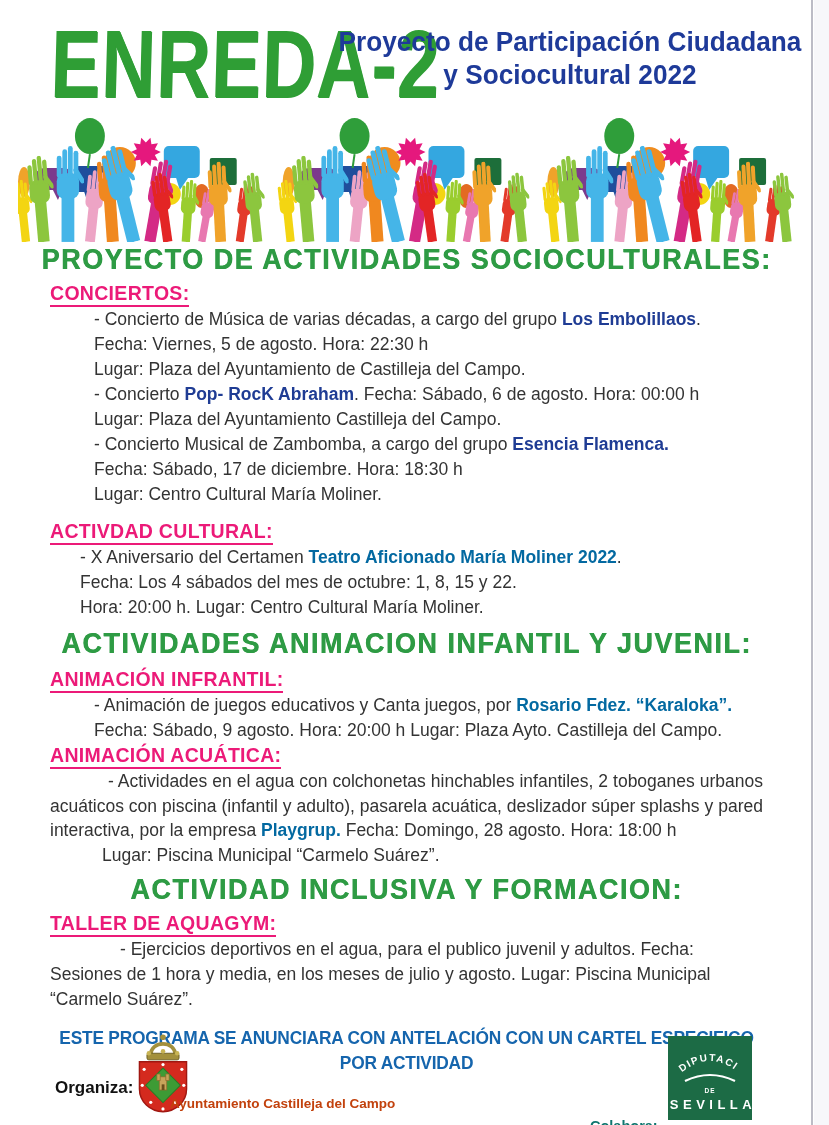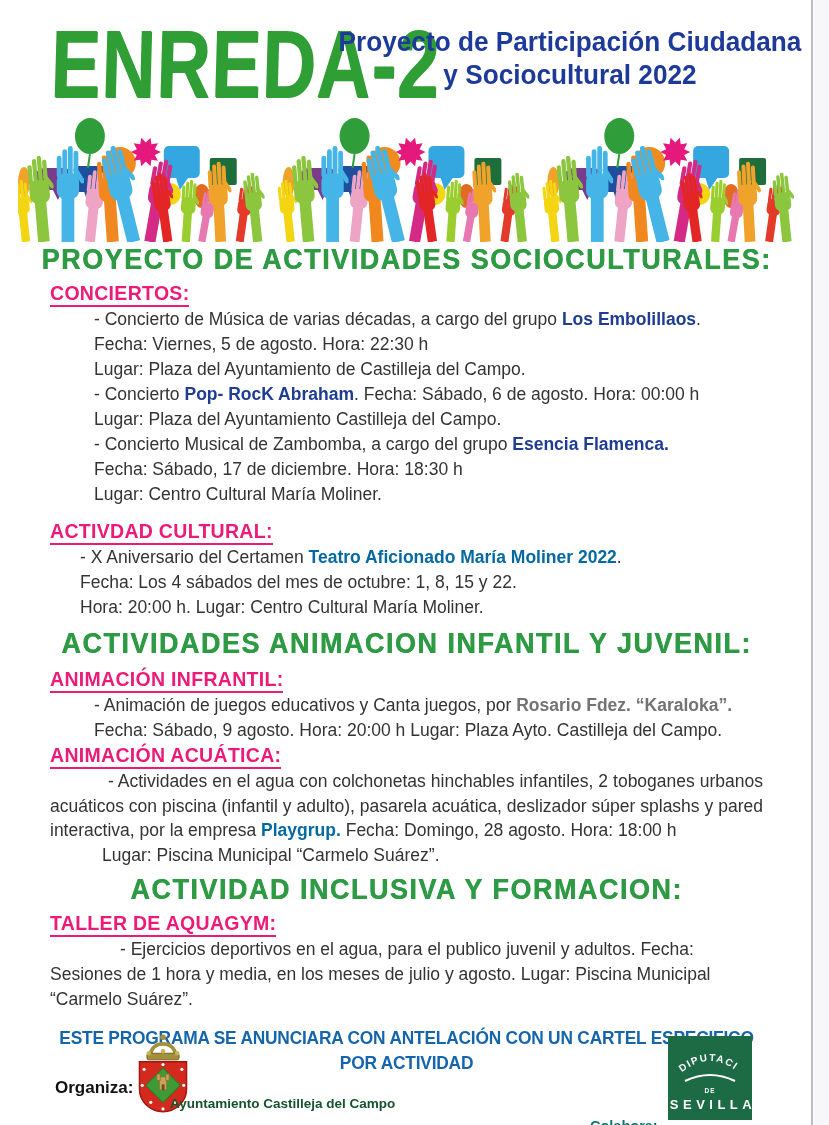--- a/index.html
+++ b/index.html
@@ -26,31 +26,31 @@
   .gh3{margin-top:6px;margin-bottom:6px;}
 
   .content{padding:0 50px;color:#333;font-size:17.5px;line-height:25px;}
   .sect{color:#ec1a78;font-weight:800;font-size:19.5px;letter-spacing:0.3px;margin:0;}
   .sect .u{border-bottom:2px solid #ec1a78;padding-bottom:1px;display:inline-block;line-height:22px;}
   .mt{margin-top:12px;}
   .bline{margin:0;padding-left:44px;}
   .bline2{margin:0;padding-left:30px;}
   .navy{color:#1f3c94;font-weight:bold;}
   .blue{color:#0369a1;font-weight:bold;}
-  .mblue{color:#737373;font-weight:bold;}
+  .mblue{color:#0369a1;font-weight:bold;}
   .para{margin:0;text-align:justify;text-indent:58px;line-height:24.5px;}
   .para2{margin:0;text-indent:70px;line-height:25px;}
   .lug{margin:0;padding-left:52px;}
   .announce{margin-top:14px;text-align:center;color:#1565ad;font-weight:bold;font-size:17.5px;
     letter-spacing:-0.2px;transform:scaleX(0.99);}
 
   
   .organiza{position:absolute;left:55px;top:1078px;font-size:17px;font-weight:bold;color:#111;}
   .crest{position:absolute;left:130px;top:1030px;}
-  .crest-caption{position:absolute;left:170px;top:1096px;font-size:13.5px;font-weight:bold;color:#14532d;}
+  .crest-caption{position:absolute;left:170px;top:1096px;font-size:13.5px;font-weight:bold;color:#c2410c;}
   .colabora{position:absolute;left:590px;top:1070px;font-size:14.5px;font-weight:bold;color:#0f766e;margin-top:48px;}
   .diputacion{position:absolute;left:668px;top:1036px;}
 </style>
 </head>
 <body>
 
 <div class="poster">
 
   <div class="title-left">ENREDA-2</div>
   <div class="title-right">

